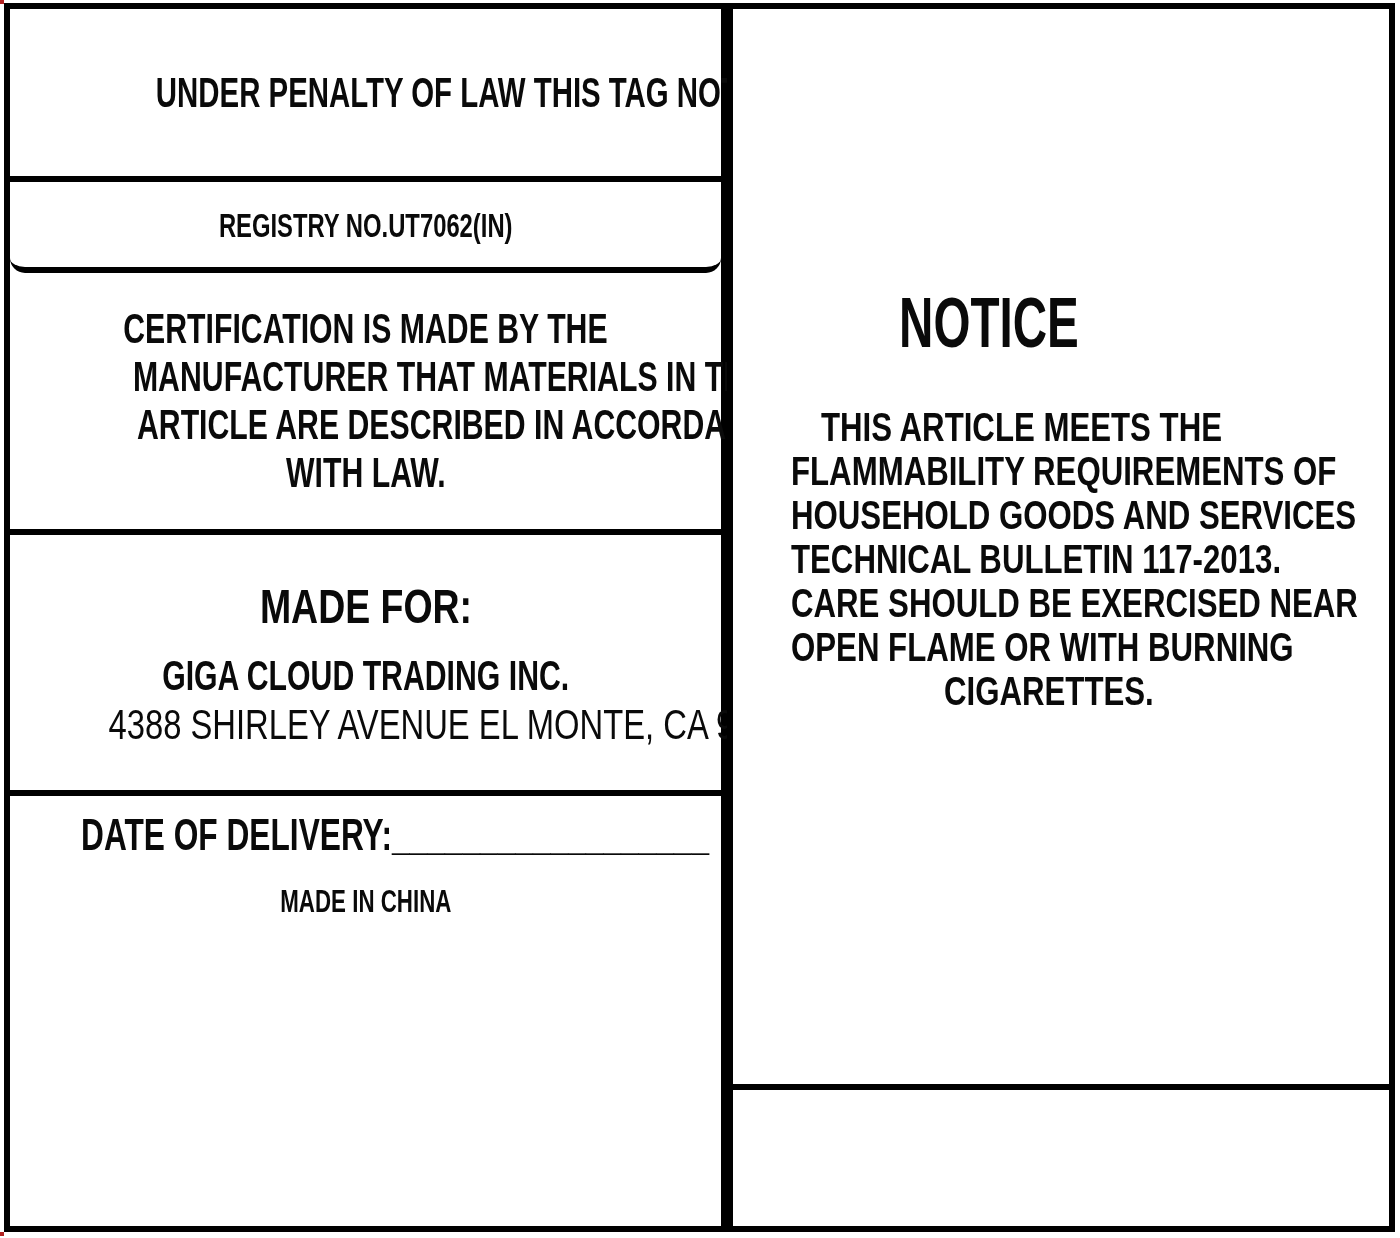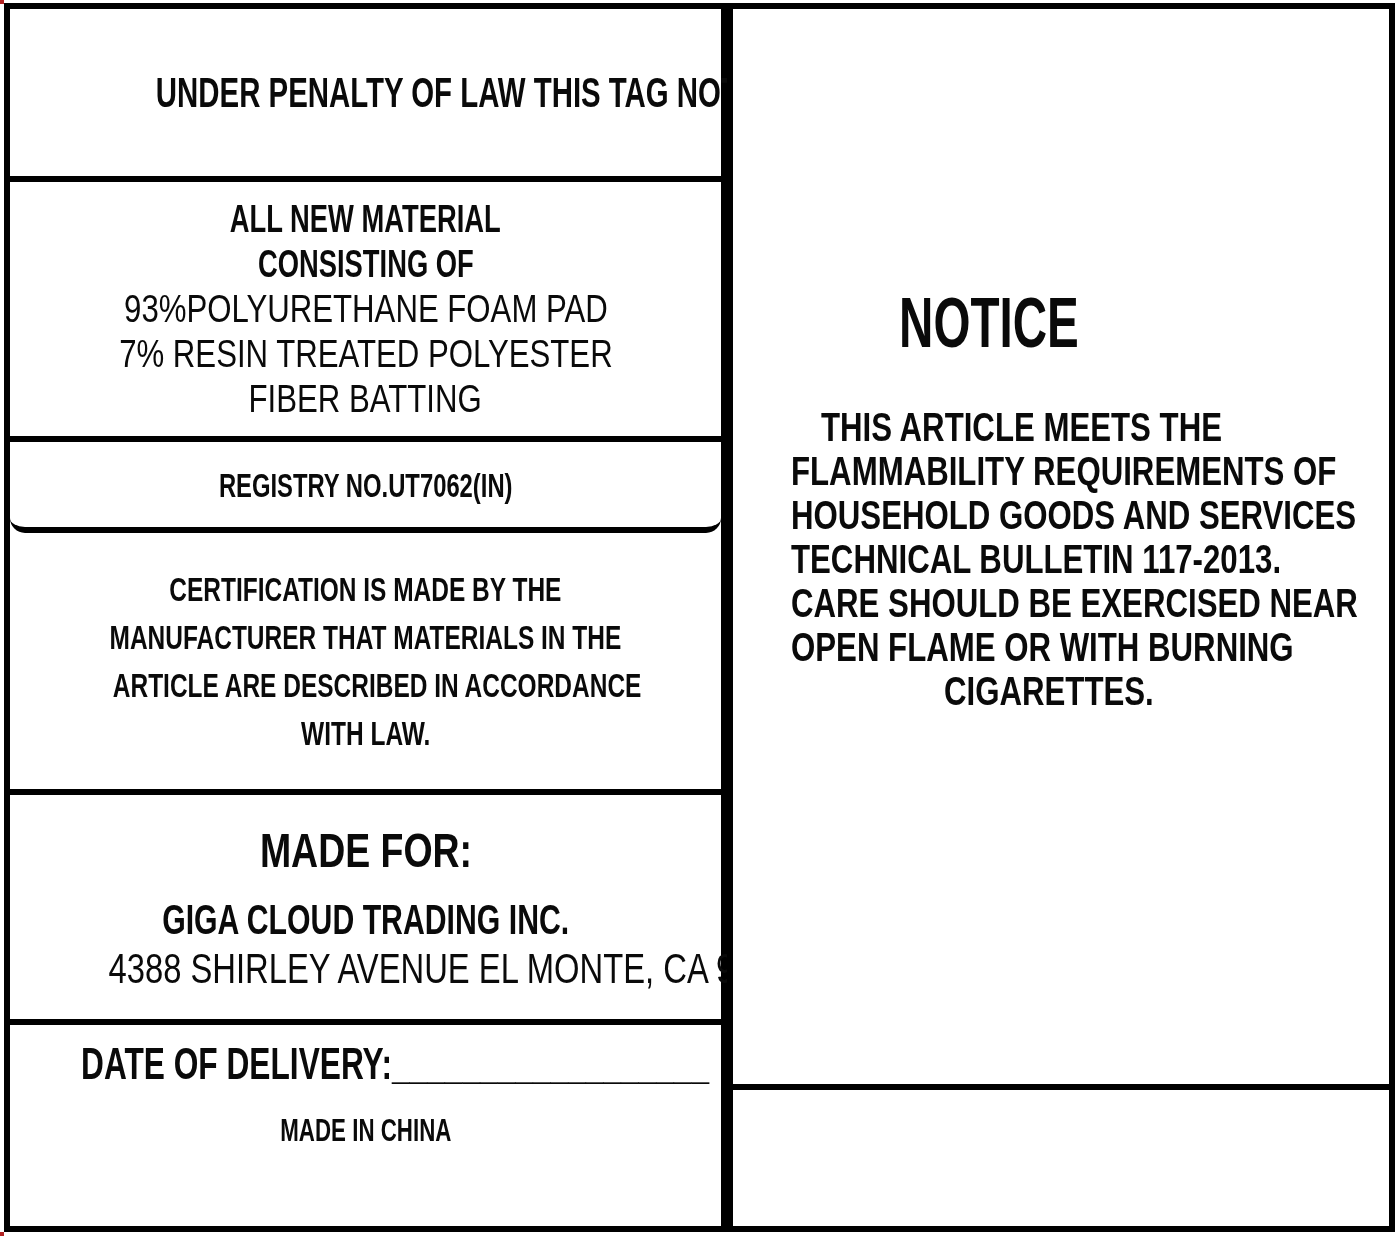--- a/index.html
+++ b/index.html
@@ -23,22 +23,22 @@
   .sx68{transform:scaleX(0.68);}
   .sx70{transform:scaleX(0.70);}
   .sx72{transform:scaleX(0.72);}
   .sx78{transform:scaleX(0.78);}
   .sx82{transform:scaleX(0.82);}
 
   
   #sec-penalty{height:173px;font-size:42px;line-height:46px;}
   #sec-material{height:260px;font-size:38px;line-height:45px;}
   #sec-registry{height:91px;font-size:34px;line-height:50px;border-radius:15px;}
-  #sec-cert{height:262px;font-size:34px;line-height:48px;}
-  #sec-madefor{height:230px;}
+  #sec-cert{height:262px;font-size:42px;line-height:48px;}
+  #sec-madefor{height:261px;}
   #sec-delivery{height:157px;justify-content:flex-start;padding-top:14px;}
 
   #madefor-heading{font-size:48px;line-height:60px;margin-bottom:14px;}
   #madefor-company{font-size:42px;line-height:50px;}
   #madefor-address{font-size:42px;line-height:48px;}
 
   #delivery-line{font-size:44px;line-height:50px;}
   #delivery-madein{font-size:31px;line-height:52px;margin-top:16px;}
 
   
@@ -54,27 +54,20 @@
 </style>
 </head>
 <body style="background: rgb(255, 255, 255); color: rgb(10, 10, 10);">
 
 <div id="left-panel" class="panel" style="border-color: rgb(0, 0, 0);">
 
   <div id="sec-penalty" class="sec div-b" style="border-color: rgb(0, 0, 0);">
     <div class="line"><span class="t b sx70">UNDER PENALTY OF LAW THIS TAG NOT TO BE</span></div>
   </div>
 
-  <div id="sec-material" class="sec div-b" style="border-color: rgb(0, 0, 0);">
-    <div class="line"><span class="t b sx72">ALL NEW MATERIAL</span></div>
-    <div class="line"><span class="t b sx72">CONSISTING OF</span></div>
-    <div class="line"><span class="t r sx82">93%POLYURETHANE FOAM PAD</span></div>
-    <div class="line"><span class="t r sx82">7% RESIN TREATED POLYESTER</span></div>
-    <div class="line"><span class="t r sx82">FIBER BATTING</span></div>
-  </div>
 
   <div id="sec-registry" class="sec div-b" style="border-color: rgb(0, 0, 0);">
     <div class="line"><span class="t b sx70">REGISTRY NO.UT7062(IN)</span></div>
   </div>
 
   <div id="sec-cert" class="sec div-b" style="border-color: rgb(0, 0, 0);">
     <div class="line"><span class="t b sx72">CERTIFICATION IS MADE BY THE</span></div>
     <div class="line"><span class="t b sx72">MANUFACTURER THAT MATERIALS IN THE</span></div>
     <div class="line"><span class="t b sx72">ARTICLE ARE DESCRIBED IN ACCORDANCE</span></div>
     <div class="line"><span class="t b sx72">WITH LAW.</span></div>

